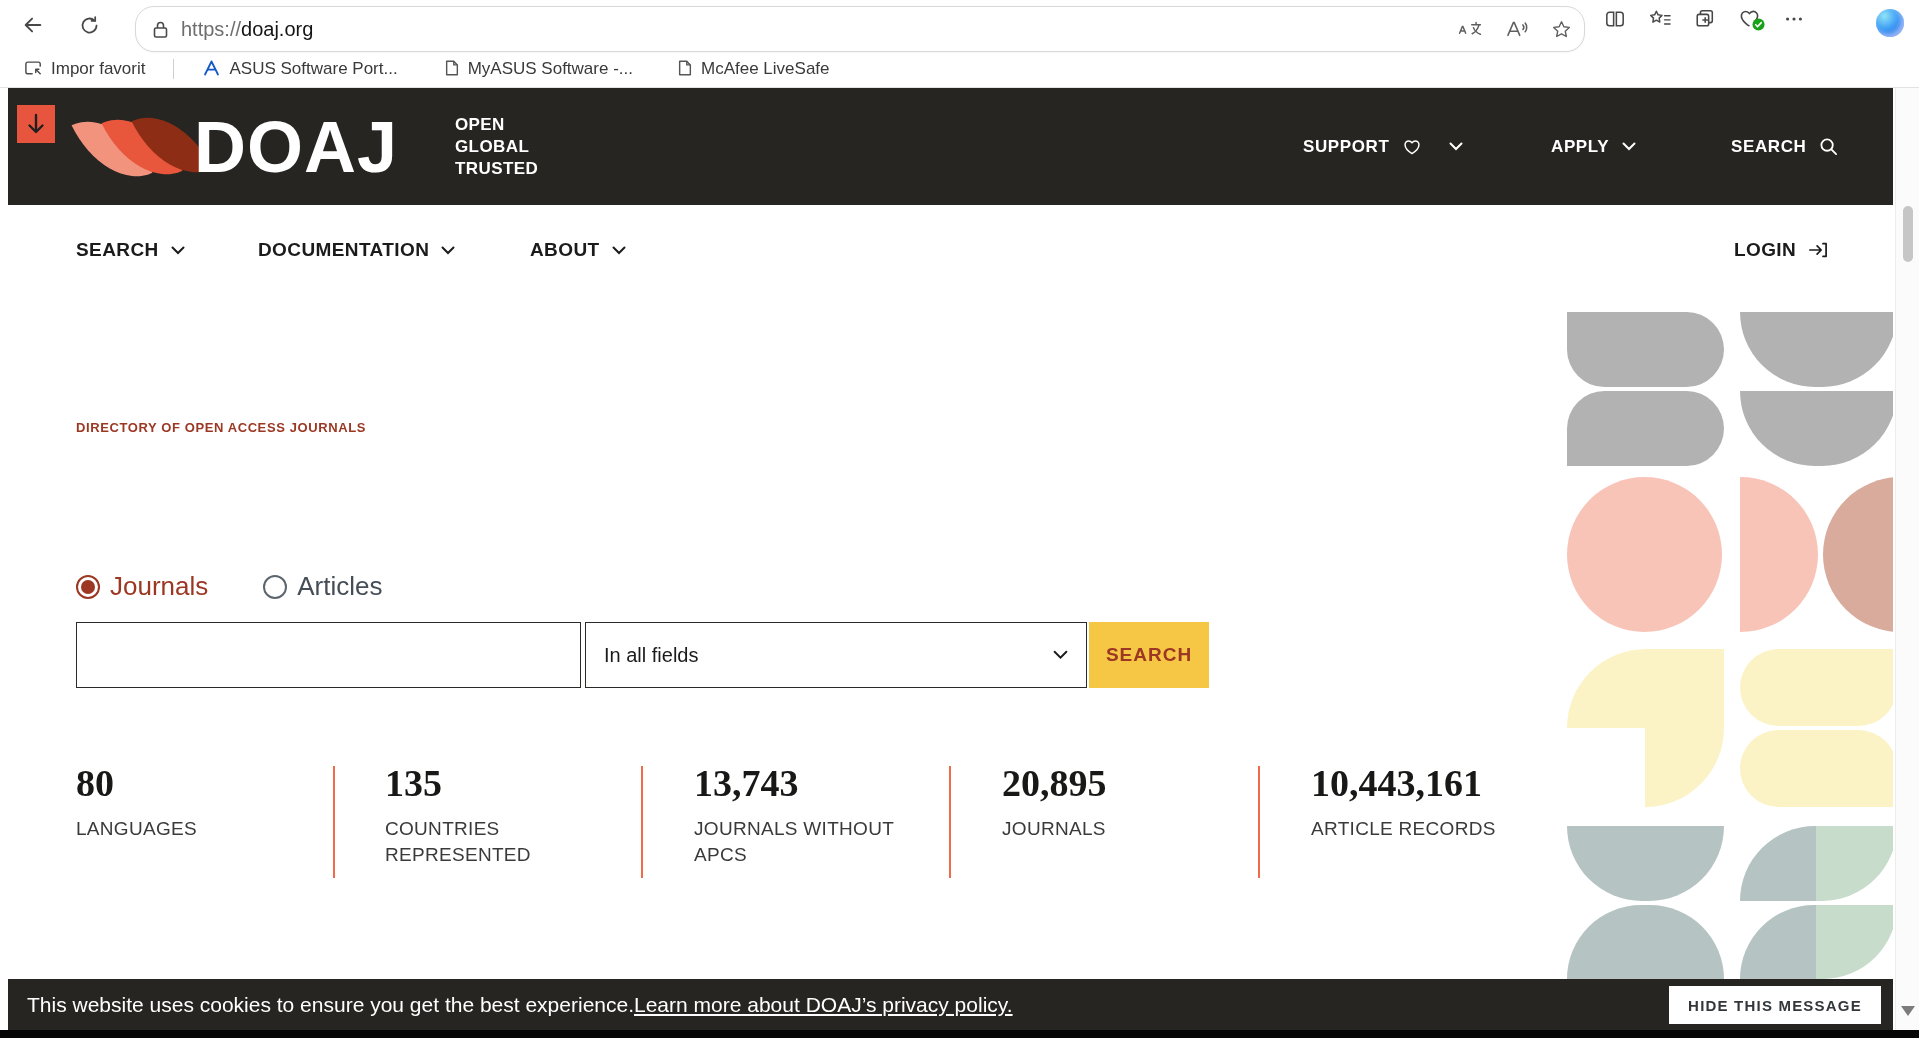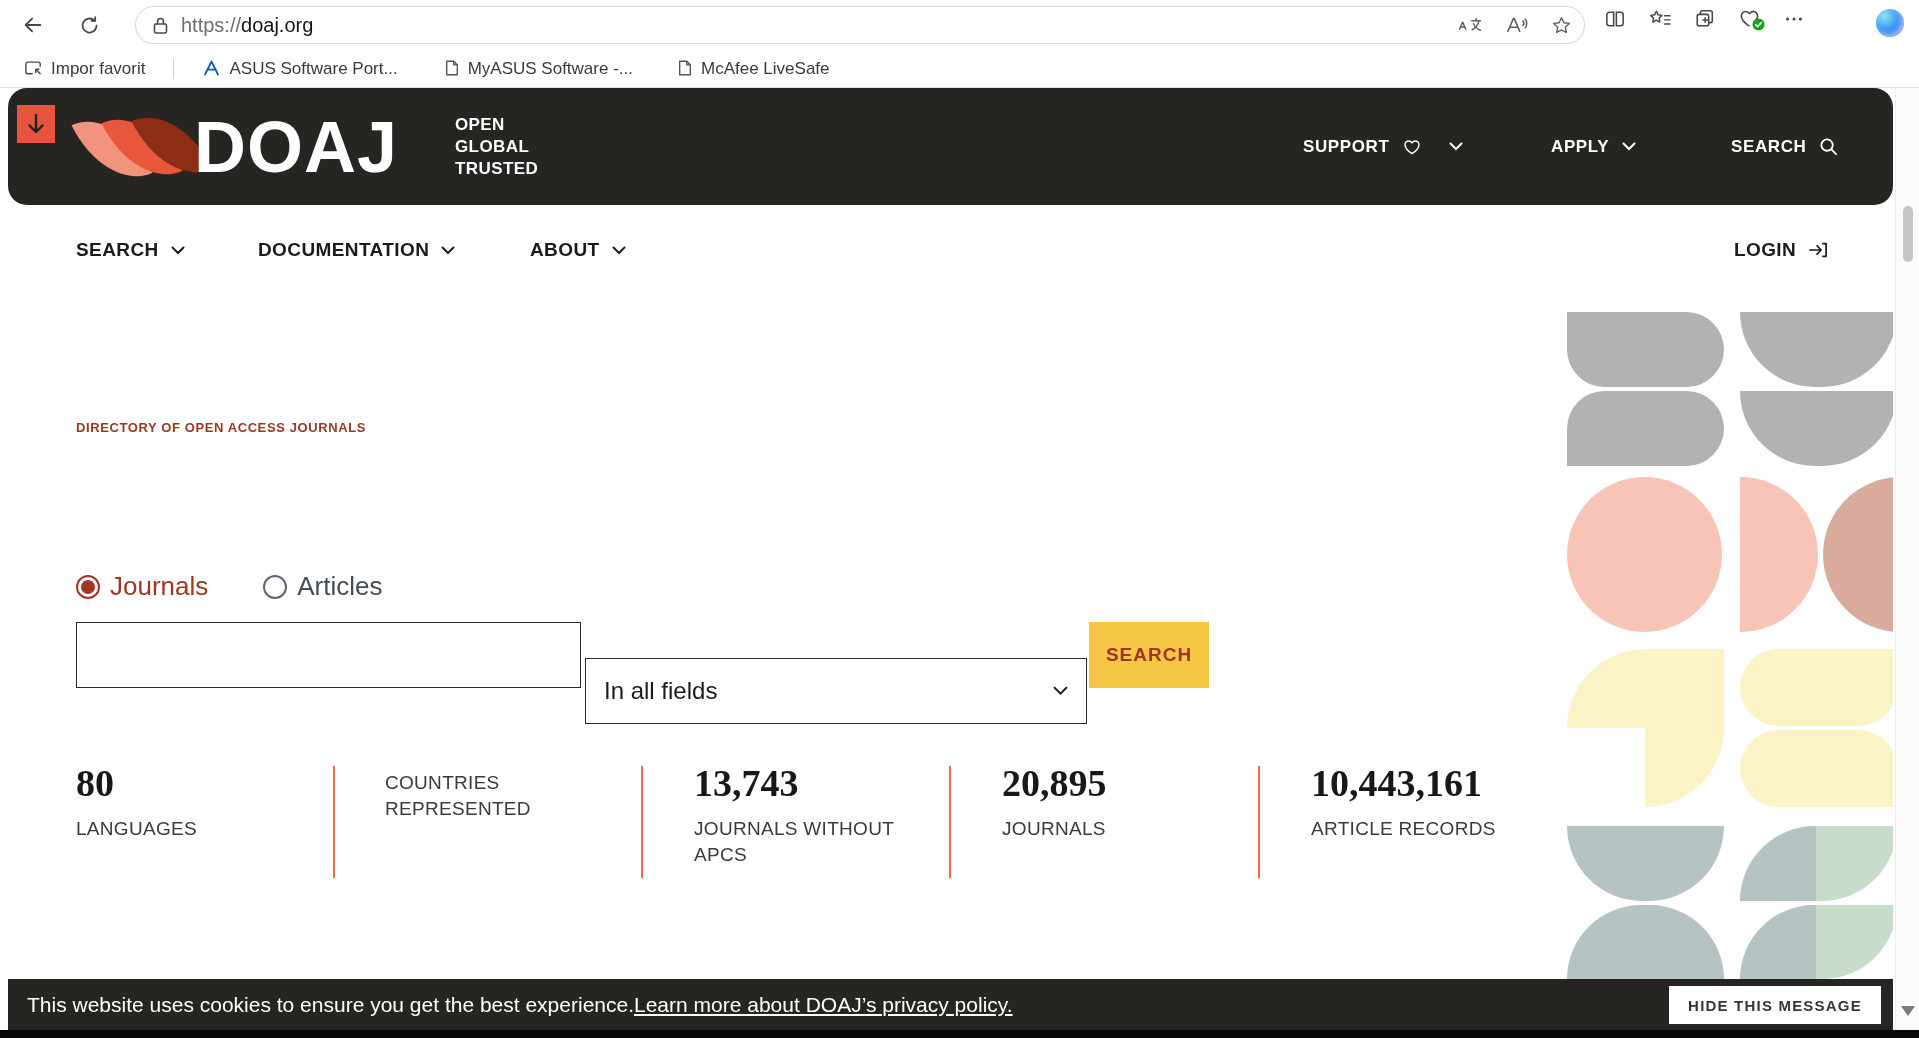--- a/index.html
+++ b/index.html
@@ -4,35 +4,35 @@
 <style>
   * { margin:0; padding:0; box-sizing:border-box; }
   html,body { width:1919px; height:1038px; }
   body { position:relative; background:#fff; font-family:"Liberation Sans", sans-serif; overflow:hidden; color:#1b1b1b; }
   .abs { position:absolute; }
   svg { display:block; }
 
   
   .chrome { position:absolute; left:0; top:0; width:1919px; height:88px; background:#fff; border-bottom:1px solid #e3e3e3; }
   .chrome-btn { position:absolute; top:8px; width:34px; height:34px; display:flex; align-items:center; justify-content:center; color:#474747; border-radius:6px; cursor:pointer; }
-  .addr-pill { position:absolute; left:135px; top:6px; width:1450px; height:38px; border:1px solid #d8d8d8; border-radius:19px; background:#fff; display:flex; align-items:center; padding:0 12px 0 16px; box-shadow:0 1px 2px rgba(0,0,0,.04); }
+  .addr-pill { position:absolute; left:135px; top:6px; width:1450px; height:46px; border:1px solid #d8d8d8; border-radius:19px; background:#fff; display:flex; align-items:center; padding:0 12px 0 16px; box-shadow:0 1px 2px rgba(0,0,0,.04); }
   .url { font-size:20px; margin-left:12px; white-space:nowrap; }
   .url .scheme { color:#6e6e6e; }
   .url .host { color:#141414; }
   .pill-icons { margin-left:auto; display:flex; align-items:center; gap:22px; color:#5f5f5f; }
   .out-icons { position:absolute; top:8px; display:flex; align-items:center; gap:22px; color:#474747; }
   .copilot { width:28px; height:28px; border-radius:50%; background:radial-gradient(circle at 30% 25%, #8fe4f7 0%, #3f9df5 45%, #1c5ce8 80%); box-shadow:inset -3px -3px 5px rgba(255,255,255,.55); }
   .bm-row { position:absolute; left:0; top:50px; width:1919px; height:37px; display:flex; align-items:center; }
   .bm-item { display:flex; align-items:flex-start; gap:8px; font-size:17px; color:#3a3a3a; cursor:pointer; white-space:nowrap; }
   .bm-sep { width:1px; height:20px; background:#cfcfcf; }
 
   
   .page { position:absolute; left:8px; top:88px; width:1885px; height:950px; background:#fff; overflow:hidden; }
 
-  .site-header { position:absolute; left:0; top:0; width:1885px; height:117px; background:#272522; color:#fff;border-radius:19px; }
+  .site-header { position:absolute; left:0; top:0; width:1885px; height:117px; background:#272522; color:#fff; }
   .skip-box { position:absolute; left:9px; top:17px; width:38px; height:38px; background:#e8553e; display:flex; align-items:center; justify-content:center; color:#20201e; cursor:pointer; }
   .petals { position:absolute; left:78px; top:16px; width:120px; height:86px; }
   .petal { position:absolute; width:52px; height:78px; border-radius:0 100% 0 100%; transform:rotate(-26deg); }
   .logo-word { position:absolute; left:186px; top:13px; font-size:72px; font-weight:700; letter-spacing:1px; color:#fff; line-height:92px; }
   .tagline { position:absolute; left:447px; top:26px; font-size:17px; font-weight:700; line-height:22px; letter-spacing:.4px; }
   .top-nav-item { position:absolute; top:0; height:117px; display:flex; align-items:center; gap:13px; font-size:17px; font-weight:700; letter-spacing:.6px; color:#fff; cursor:pointer; }
 
   .subnav { position:absolute; left:0; top:117px; width:1885px; height:90px; background:#fff; }
   .subnav-item { position:absolute; top:0; height:90px; display:flex; align-items:center; gap:12px; font-size:19px; font-weight:700; letter-spacing:.4px; color:#1b1b1b; cursor:pointer; }
 
@@ -42,21 +42,21 @@
   .radio-row { position:absolute; left:68px; top:483px; display:flex; align-items:center; }
   .radio-outer { width:24px; height:24px; border-radius:50%; border:2px solid #9b3722; display:flex; align-items:center; justify-content:center; background:#fff; }
   .radio-outer.off { border-color:#5c666f; }
   .radio-dot { width:14px; height:14px; border-radius:50%; background:#9b3722; }
   .radio-label { font-size:26px; margin-left:10px; }
   .radio-label.j { color:#9b3722; }
   .radio-label.a { color:#454e57; }
 
   .search-row { position:absolute; left:68px; top:534px; height:66px; }
   .q-input { position:absolute; left:0; top:0; width:505px; height:66px; border:1px solid #2b2a28; background:#fff; font-size:20px; padding:0 14px; font-family:"Liberation Sans",sans-serif; }
-  .field-select { position:absolute; left:509px; top:0; width:502px; height:66px; border:1px solid #2b2a28; background:#fff; display:flex; align-items:center; padding:0 18px; font-size:24px; color:#1b1b1b; cursor:pointer;margin-top:36px; }
+  .field-select { position:absolute; left:509px; top:0; width:502px; height:66px; border:1px solid #2b2a28; background:#fff; display:flex; align-items:center; padding:0 18px; font-size:20px; color:#1b1b1b; cursor:pointer; }
   .field-select .chev { margin-left:auto; color:#1b1b1b; }
   .search-btn { position:absolute; left:1013px; top:0; width:120px; height:66px; background:#f6c645; border:none; font-family:"Liberation Sans",sans-serif; font-size:19px; font-weight:700; letter-spacing:1px; color:#9b3722; cursor:pointer; }
 
   .stats { position:absolute; left:0; top:672px; width:1600px; }
   .stat { position:absolute; top:0; width:205px; }
   .stat-value { font-family:"Liberation Serif", serif; font-weight:700; font-size:38px; color:#181816; line-height:46px; }
   .stat-label { margin-top:10px; font-size:19px; line-height:26px; letter-spacing:.3px; color:#3a3a3a; }
   .stat-div { position:absolute; top:6px; width:2px; height:112px; background:#ef6c4a; }
 
   
@@ -335,20 +335,21 @@
     <button class="search-btn">SEARCH</button>
   </div>
 
   <div class="stats">
     <div class="stat" style="left:68px">
       <div class="stat-value">80</div>
       <div class="stat-label">LANGUAGES</div>
     </div>
     <div class="stat-div" style="left:325px"></div>
     <div class="stat" style="left:377px">
+      <div class="stat-value">135</div>
       <div class="stat-label">COUNTRIES REPRESENTED</div>
     </div>
     <div class="stat-div" style="left:633px"></div>
     <div class="stat" style="left:686px">
       <div class="stat-value">13,743</div>
       <div class="stat-label">JOURNALS WITHOUT APCS</div>
     </div>
     <div class="stat-div" style="left:941px"></div>
     <div class="stat" style="left:994px">
       <div class="stat-value">20,895</div>

